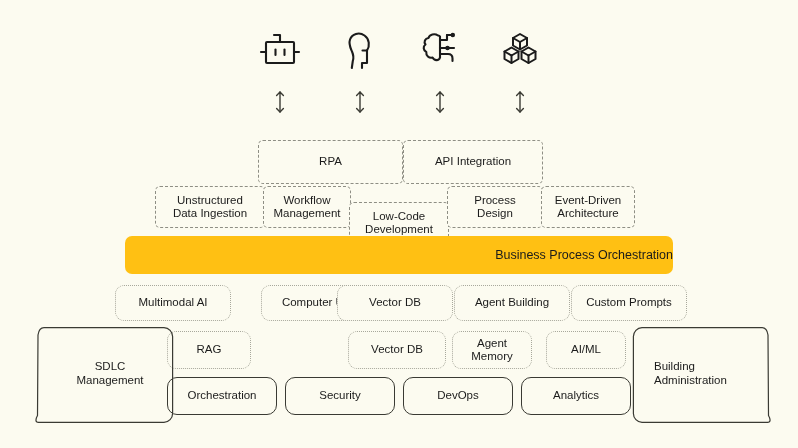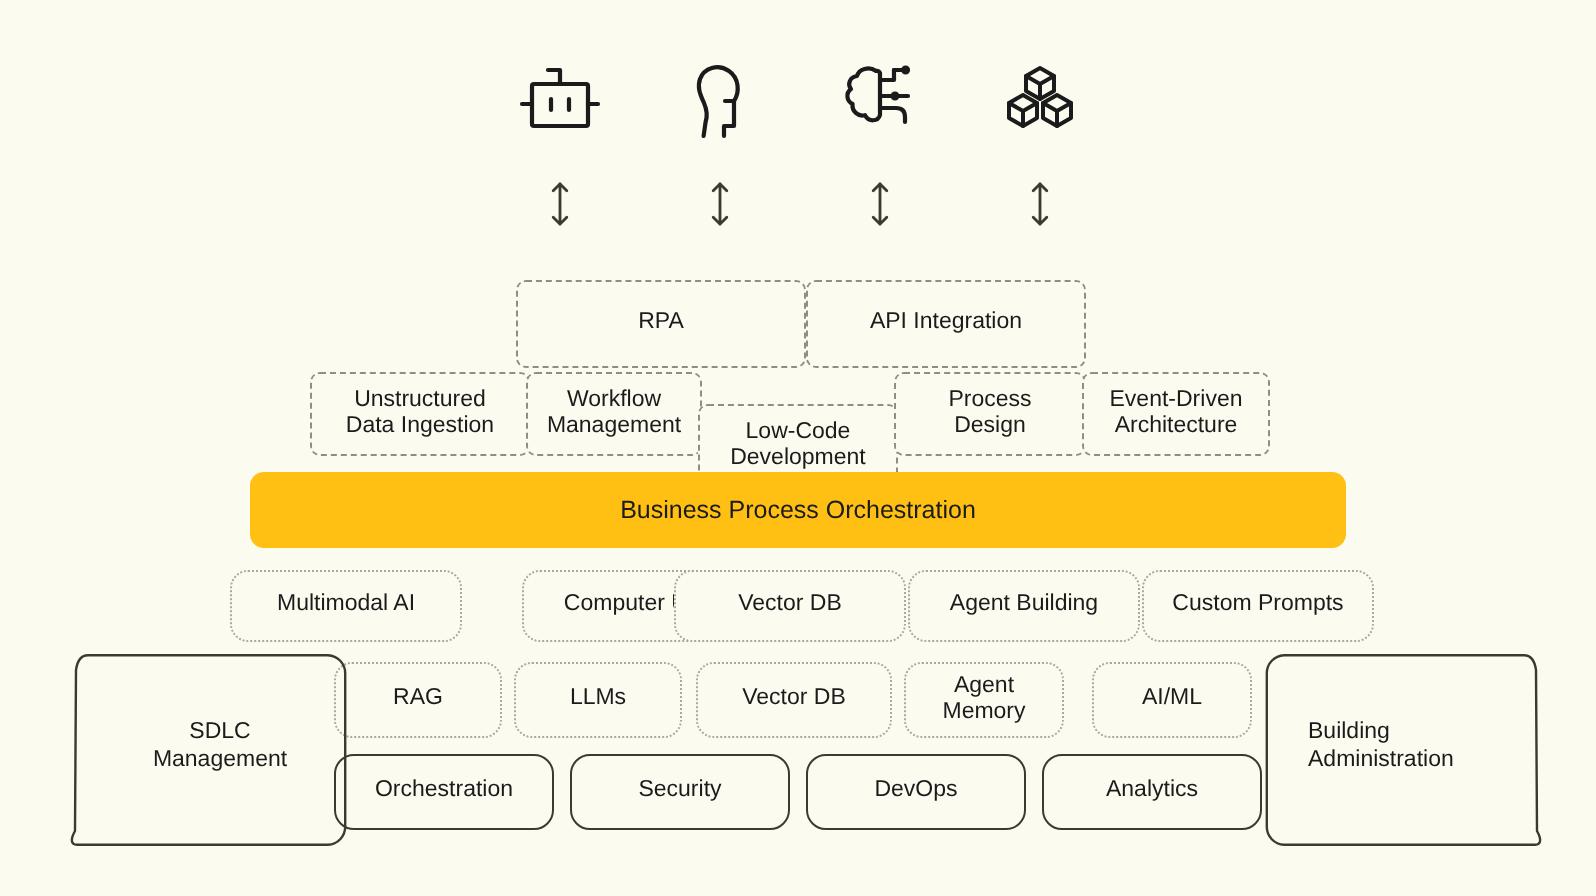--- a/index.html
+++ b/index.html
@@ -87,21 +87,21 @@
   }
 
   
   .gold-bar {
     position: absolute;
     box-sizing: border-box;
     background: #FFC013;
     border-radius: 7px;
     display: flex;
     align-items: center;
-    justify-content: center;
+    justify-content: flex-end;
     font-size: 12.5px;
     color: #1b1b1b;
   }
 
   
   .wing {
     position: absolute;
     width: 166px;
     height: 100px;
   }
@@ -255,23 +255,20 @@
   <div class="box dotted" style="left:454px; top:285px; width:116px; height:36px;">
     <span class="lbl">Agent Building</span>
   </div>
   <div class="box dotted" style="left:571px; top:285px; width:116px; height:36px;">
     <span class="lbl">Custom Prompts</span>
   </div>
 
   <div class="box dotted" style="left:167px; top:331px; width:84px; height:38px;text-align:center;">
     <span class="lbl">RAG</span>
   </div>
-  <div class="box dotted" style="left:257px; top:331px; width:84px; height:38px;">
-    <span class="lbl">LLMs</span>
-  </div>
   <div class="box dotted" style="left:348px; top:331px; width:98px; height:38px;">
     <span class="lbl">Vector DB</span>
   </div>
   <div class="box dotted" style="left:452px; top:331px; width:80px; height:38px;">
     <span class="lbl">Agent
 Memory</span>
   </div>
   <div class="box dotted" style="left:546px; top:331px; width:80px; height:38px;">
     <span class="lbl">AI/ML</span>
   </div>

